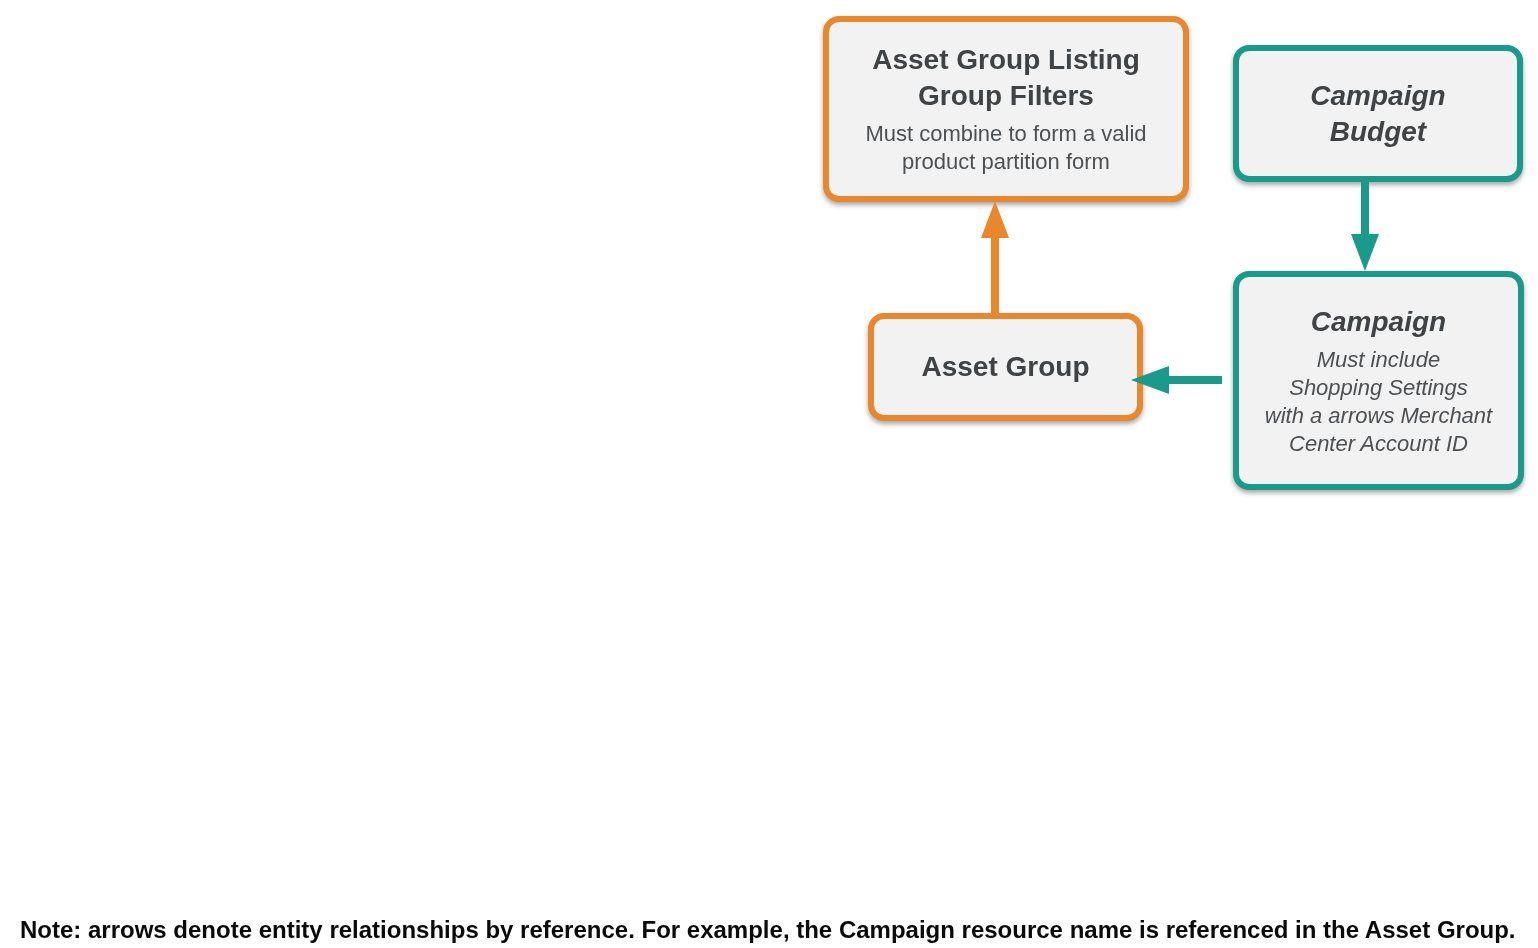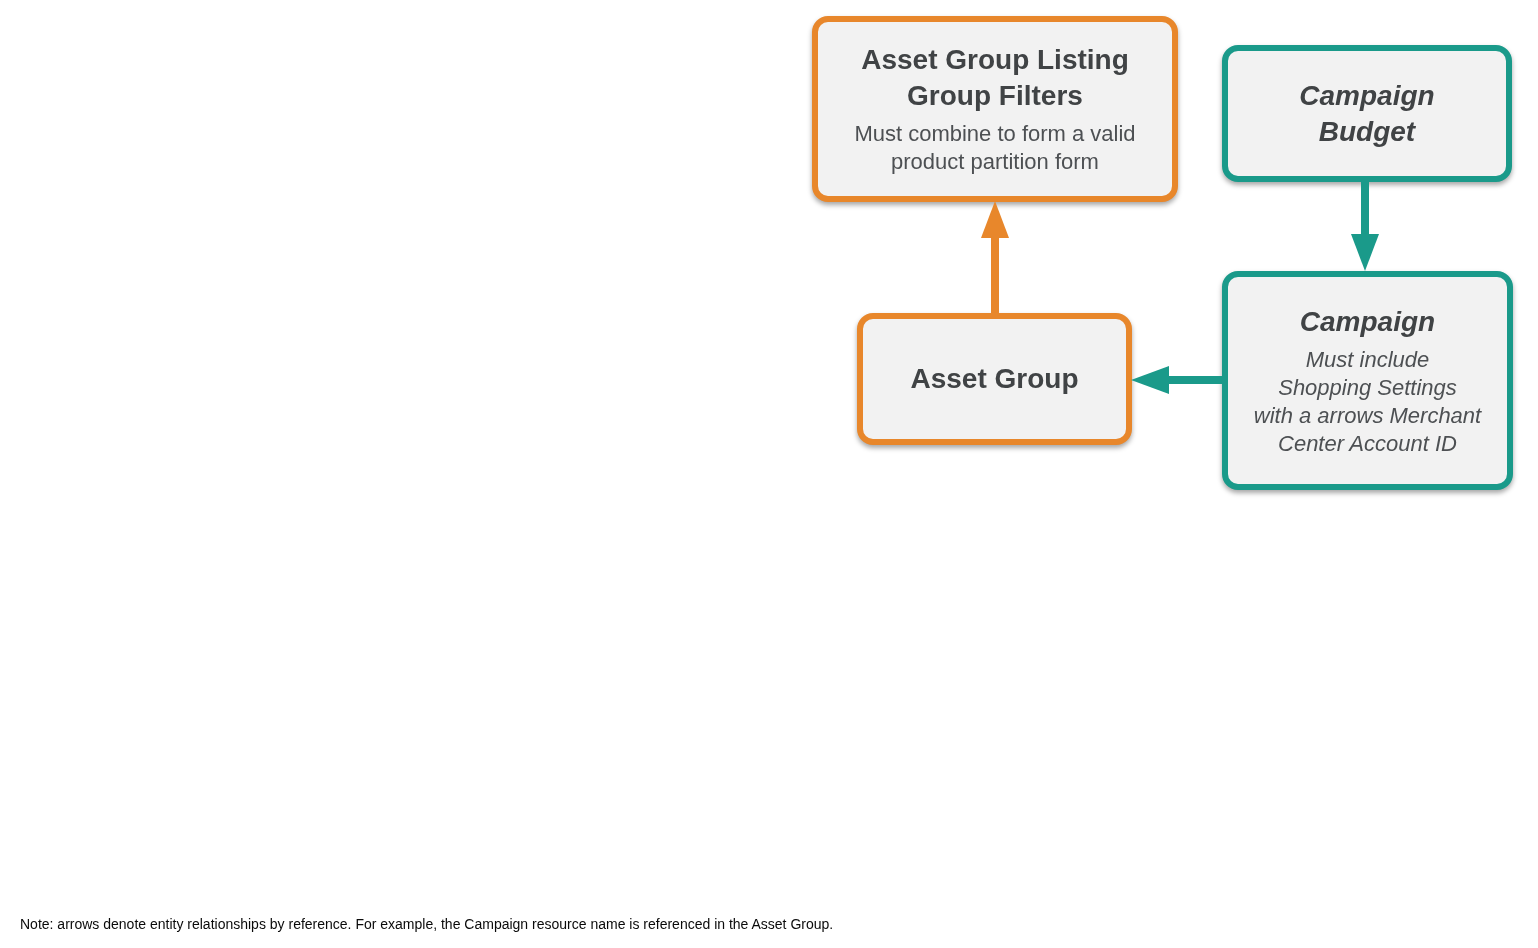--- a/index.html
+++ b/index.html
@@ -20,41 +20,42 @@
     box-sizing: border-box;
     background: #F2F2F2;
     border-radius: 16px;
     border: 6px solid #000;
     display: flex;
     flex-direction: column;
     align-items: center;
     justify-content: center;
     text-align: center;
     box-shadow: 0 3px 5px rgba(0,0,0,0.35);
+    margin-left: 11px;
   }
   .node.orange { border-color: var(--orange, #E8872B); }
   .node.teal   { border-color: var(--teal, #1A9A8A); font-style: italic; }
   .node-title {
     font-weight: bold;
     font-size: 28px;
     line-height: 36px;
     color: var(--title-text, #404345);
     white-space: pre-line;
   }
   .node-subtitle {
     font-size: 22px;
     line-height: 28px;
     color: var(--subtitle-text, #4D5053);
     white-space: pre-line;
     margin-top: 6px;
   }
   
   #n-aglgf          { left: 812px;  top: 16px;  width: 366px; height: 186px; }
   #n-campaign-budget{ left: 1222px; top: 45px;  width: 290px; height: 137px; }
-  #n-asset-group    { left: 857px;  top: 313px; width: 275px; height: 132px; }
+  #n-asset-group    { left: 857px;  top: 313px; width: 275px; height: 108px; }
   #n-campaign       { left: 1222px; top: 271px; width: 291px; height: 219px; }
 
   
   .shaft { position: absolute; }
   .shaft.orange { background: var(--orange, #E8872B); }
   .shaft.teal   { background: var(--teal, #1A9A8A); }
   .head { position: absolute; width: 0; height: 0; }
 
   #arrow-up-shaft   { left: 991px;  top: 237px; width: 8px;  height: 78px; }
   #arrow-up-head    { left: 981px;  top: 201px;
@@ -72,22 +73,22 @@
   #arrow-left-head  { left: 1131px; top: 366px;
                       border-top: 14px solid transparent;
                       border-bottom: 14px solid transparent;
                       border-right: 38px solid var(--teal, #1A9A8A); }
 
   .note {
     position: absolute;
     left: 20px;
     top: 916px;
     margin: 0;
-    font-size: 14px;
-    font-weight: normal;
+    font-size: 24px;
+    font-weight: bold;
     color: var(--note-text, #0A0A0A);
     white-space: nowrap;
   }
 </style>
 </head>
 <body>
 
 <div class="canvas">
 
   <div class="node orange" id="n-aglgf">

